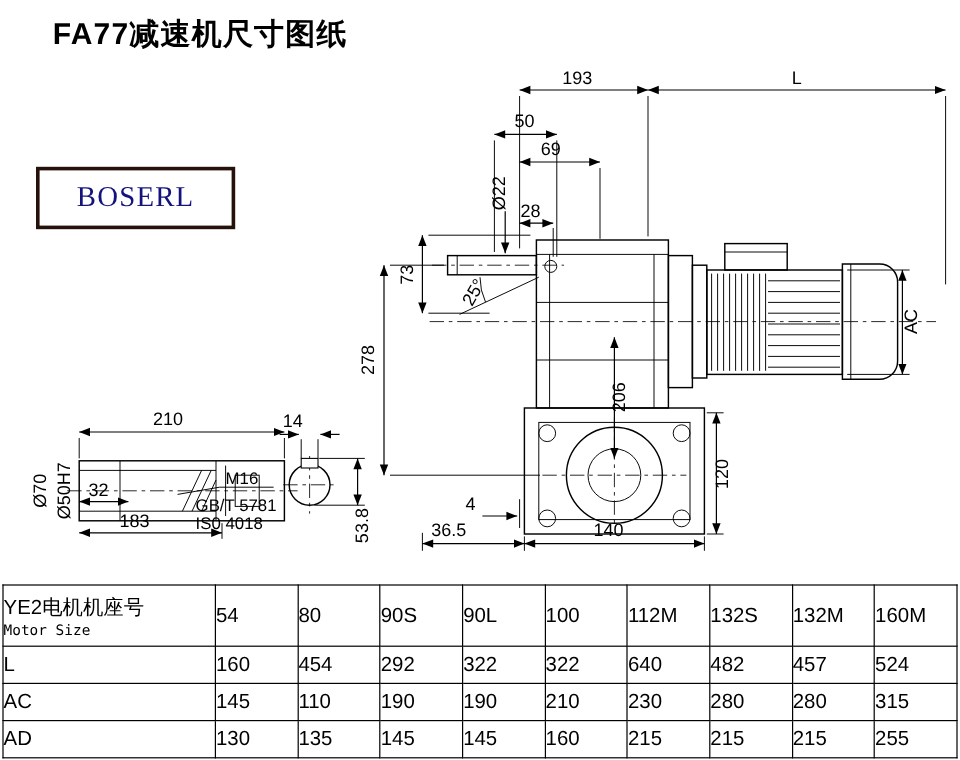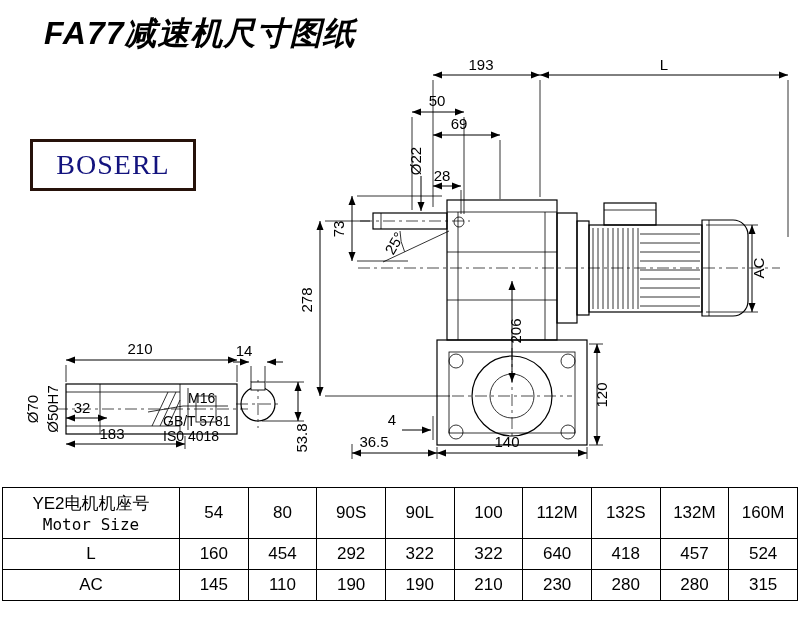--- a/index.html
+++ b/index.html
@@ -1,44 +1,44 @@
 <!DOCTYPE html>
 <html><head>
 <meta charset="utf-8">
 <style>
   html,body{margin:0;padding:0;}
   body{width:800px;height:633px;background:#ffffff;position:relative;
        font-family:"Liberation Sans",sans-serif;color:#000;overflow:hidden;}
 
-  .title{position:absolute;left:44px;top:12px;font-size:32px;font-weight:bold;
-         letter-spacing:1px;white-space:nowrap;font-style:italic;}
+  .title{position:absolute;left:44px;top:12px;font-size:25px;font-weight:bold;
+         letter-spacing:1px;white-space:nowrap;}
 
   .logo{position:absolute;left:30px;top:139px;width:160px;height:46px;
         border:3px solid #26120a;background:#fff;color:#13137e;
-        font-family:"Liberation Serif",serif;font-size:28px;line-height:46px;
+        font-family:"Liberation Serif",serif;font-size:24px;line-height:46px;
         text-align:center;letter-spacing:1px;}
 
   svg.drawing{position:absolute;left:0;top:0;}
 
   .ol{stroke:#000;fill:none;stroke-width:1.2;}
   .tl{stroke:#000;fill:none;stroke-width:0.8;}
   .cl{stroke:#000;stroke-width:0.7;stroke-dasharray:12 4 3 4;fill:none;}
   .dim{stroke:#000;stroke-width:1;fill:none;}
   .ext{stroke:#000;stroke-width:0.8;fill:none;}
   .dimtxt{font-family:"Liberation Sans",sans-serif;font-size:15px;fill:#000;}
   .smalltxt{font-family:"Liberation Sans",sans-serif;font-size:14px;fill:#000;}
 
   table.dim-table{position:absolute;left:2px;top:487px;width:796px;
         border-collapse:collapse;table-layout:fixed;}
-  table.dim-table td{border:1px solid #000;text-align:center;font-size:17px;
+  table.dim-table td{border:1px solid #000;font-size:17px;
         padding:0;vertical-align:middle;}
   table.dim-table td.label-col{width:176px;}
   tr.hdr td{height:50px;}
   tr.datarow td{height:30px;}
-  .hm{font-family:"DejaVu Sans Mono",monospace;font-size:16px;}
+  .hm{font-family:"DejaVu Sans Mono",monospace;font-size:12px;}
 </style>
 </head>
 <body>
 
 <div class="title">FA77减速机尺寸图纸</div>
 <div class="logo">BOSERL</div>
 
 <svg class="drawing" width="800" height="487" viewBox="0 0 800 487">
   <defs>
     <marker id="ae" markerWidth="10" markerHeight="8" refX="9" refY="4" orient="auto" markerUnits="userSpaceOnUse">
@@ -247,30 +247,42 @@
       <td>160M</td>
     </tr>
     <tr class="datarow">
       <td class="label-col">L</td>
       <td>160</td>
       <td>454</td>
       <td>292</td>
       <td>322</td>
       <td>322</td>
       <td>640</td>
-      <td>418</td>
+      <td>482</td>
       <td>457</td>
       <td>524</td>
     </tr>
     <tr class="datarow">
       <td class="label-col">AC</td>
       <td>145</td>
       <td>110</td>
       <td>190</td>
       <td>190</td>
       <td>210</td>
       <td>230</td>
       <td>280</td>
       <td>280</td>
       <td>315</td>
     </tr>
+    <tr class="datarow">
+      <td class="label-col">AD</td>
+      <td>130</td>
+      <td>135</td>
+      <td>145</td>
+      <td>145</td>
+      <td>160</td>
+      <td>215</td>
+      <td>215</td>
+      <td>215</td>
+      <td>255</td>
+    </tr>
   </tbody>
 </table>
 
 </body></html>

